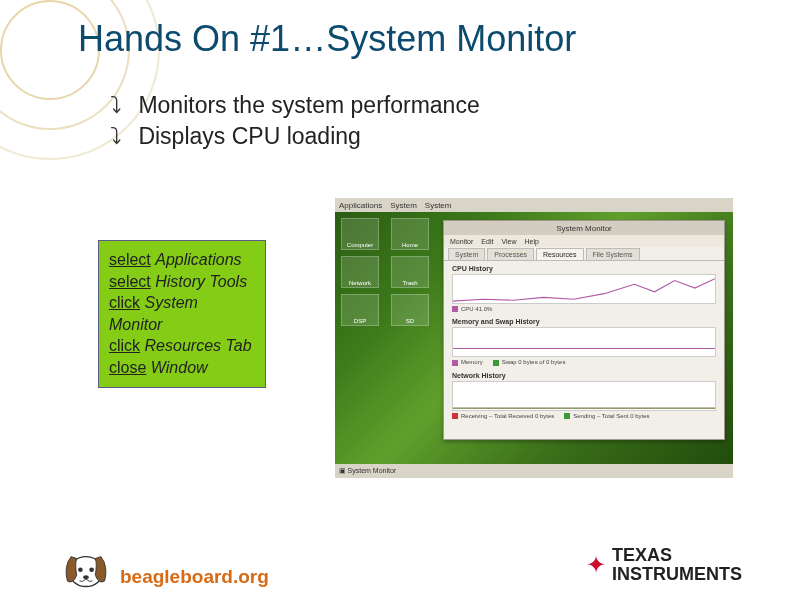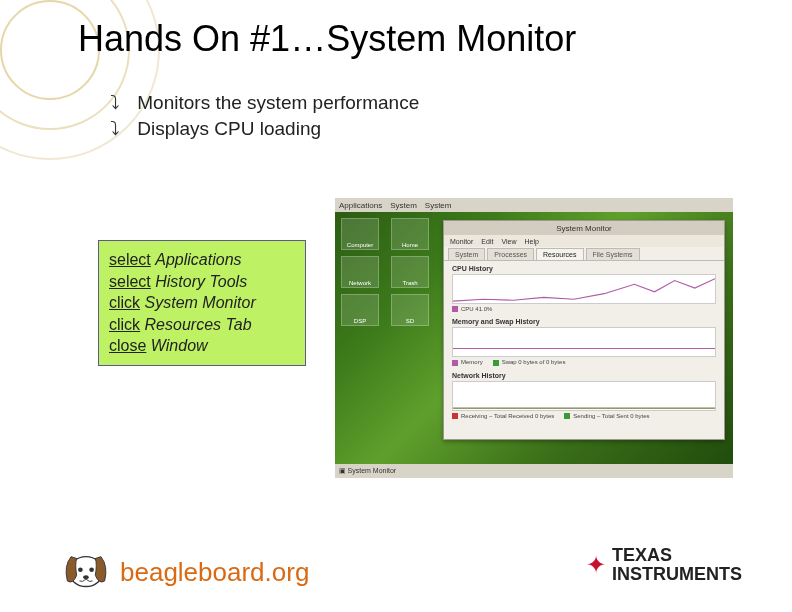--- a/index.html
+++ b/index.html
@@ -28,41 +28,41 @@
   }
   .swirl .r1 { width: 220px; height: 220px; left: 0; top: 0; border-color: #f0e8d4; }
   .swirl .r2 { width: 160px; height: 160px; left: 30px; top: 30px; border-color: #ecdfc0; }
   .swirl .r3 { width: 100px; height: 100px; left: 60px; top: 60px; border-color: #e6d6aa; }
 
   .title {
     position: absolute;
     left: 78px;
     top: 18px;
     font-size: 36px;
-    color: #000000;
+    color: #0c4a6e;
     font-weight: 400;
   }
 
   .bullets {
     position: absolute;
     left: 110px;
     top: 92px;
-    font-size: 19px;
+    font-size: 23px;
     color: #222;
   }
   .bullets .row { margin-bottom: 4px; }
   .bullets .bicon { display: inline-block; width: 22px; color: #333; }
 
   .instr-box {
     position: absolute;
     left: 98px;
     top: 240px;
-    width: 208px;
+    width: 168px;
     border: 1px solid #5b5b8a;
-    background: #bef264;
+    background: #84cc16;
     padding: 8px 10px;
     font-size: 16px;
     line-height: 1.35;
     color: #222;
   }
   .instr-box .verb { text-decoration: underline; }
   .instr-box .obj { font-style: italic; }
 
   
   .shot {
@@ -184,22 +184,22 @@
     bottom: 18px;
     display: flex;
     align-items: flex-end;
     gap: 6px;
   }
   .beagle .dog {
     width: 56px;
     height: 56px;
   }
   .beagle .txt {
-    font-size: 26px;
-    font-weight: normal;
+    font-size: 19px;
+    font-weight: bold;
     font-family: Verdana, Arial, sans-serif;
     color: #d96a13;
     padding-bottom: 6px;
   }
 
   .ti {
     position: absolute;
     right: 50px;
     bottom: 28px;
     display: flex;

